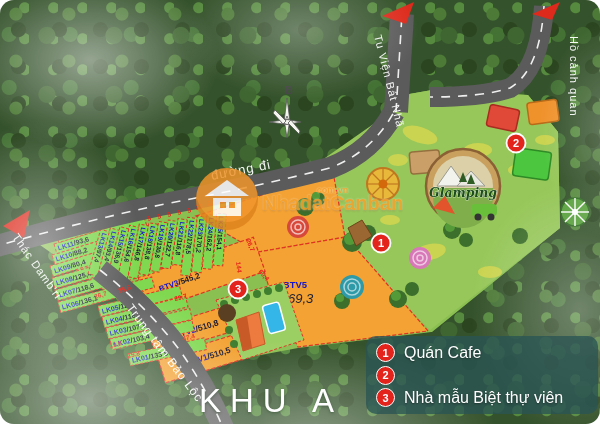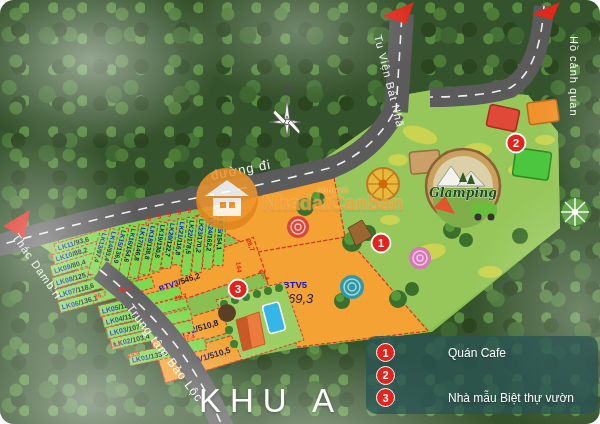--- a/index.html
+++ b/index.html
@@ -20,21 +20,21 @@
   .areaV{fill:#17172e;font-weight:bold;}
   .dim{fill:#e8261c;font-size:6.5px;font-weight:bold;}
   .roadlabel{fill:#ffffff;opacity:.95;letter-spacing:1px;}
   
   #legend{position:absolute;left:366px;top:336px;width:232px;height:78px;z-index:10;
     background:rgba(42,84,84,.78);border-radius:10px;box-sizing:border-box;padding:7px 10px;
     display:flex;flex-direction:column;justify-content:space-between;}
   .leg-row{display:flex;align-items:center;gap:9px;}
   .leg-dot{width:17px;height:17px;border-radius:50%;background:#e3241d;border:1.5px solid #fff;
     color:#fff;font-size:11px;font-weight:bold;display:flex;align-items:center;justify-content:center;flex:0 0 auto;}
-  .leg-label{color:#fff;font-size:12px;white-space:nowrap;text-shadow:0 1px 2px rgba(0,0,0,.4);margin-left:44px;}
+  .leg-label{color:#fff;font-size:16px;white-space:nowrap;text-shadow:0 1px 2px rgba(0,0,0,.4);}
   
   #logo{position:absolute;left:18px;top:8px;width:150px;height:92px;z-index:10;}
   
   #khu{position:absolute;left:196px;top:382px;width:150px;text-align:center;z-index:8;
     color:#fff;font-size:33px;font-weight:normal;letter-spacing:9px;text-shadow:0 1px 3px rgba(40,70,40,.55);}
   
   #watermark{position:absolute;left:196px;top:168px;width:230px;z-index:7;opacity:.85;display:flex;align-items:center;}
   #wm-badge{position:relative;width:62px;height:62px;border-radius:50%;background:#f0952c;flex:0 0 auto;
     box-shadow:inset 0 -8px 0 rgba(190,100,10,.35);}
   #wm-roof{position:absolute;left:9px;top:12px;width:0;height:0;border-left:22px solid transparent;
@@ -416,17 +416,17 @@
 <div id="legend">
   <div class="leg-row">
     <div class="leg-dot">1</div>
     <div class="leg-label">Quán Cafe</div>
   </div>
   <div class="leg-row">
     <div class="leg-dot">2</div>
   </div>
   <div class="leg-row">
     <div class="leg-dot">3</div>
-    <div class="leg-label">Nhà mẫu Biệt thự vườn</div>
+    <div class="leg-label">Nhà mẫu Biệt thự viên</div>
   </div>
 </div>
 
 </div>
 
 </body></html>

